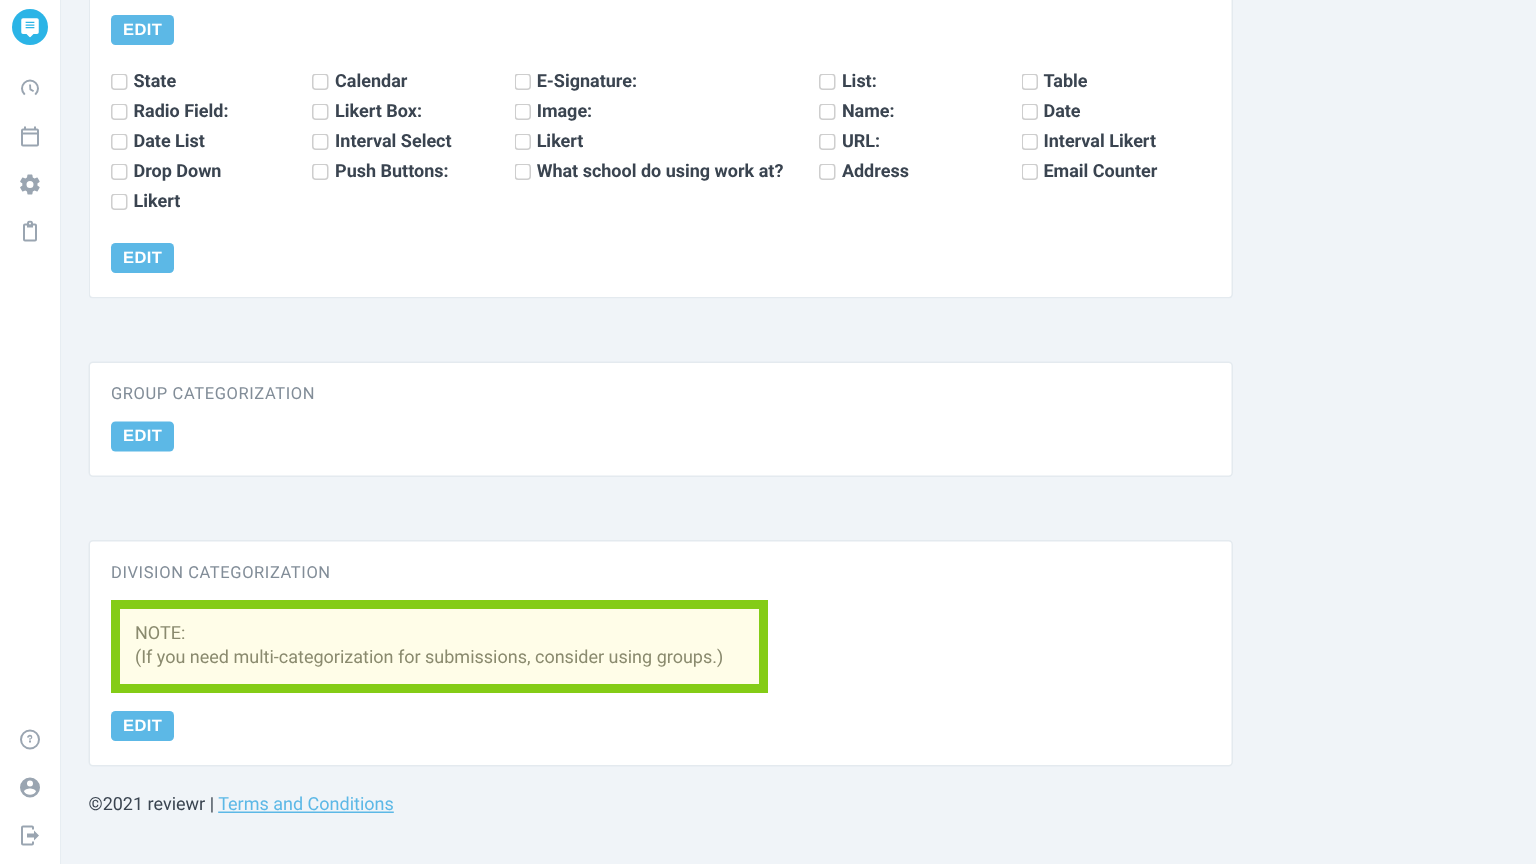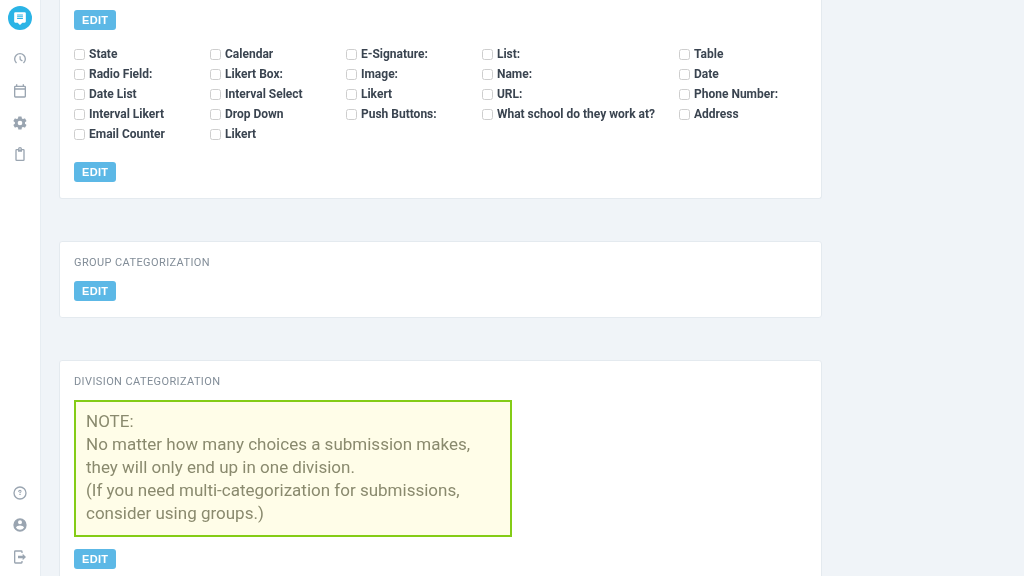--- a/index.html
+++ b/index.html
@@ -115,24 +115,24 @@
   .section-title {
     font-size: 11px;
     font-weight: 400;
     color: #828d98;
     letter-spacing: 0.4px;
     margin-bottom: 12px;
     margin-top: 4px;
   }
   .note-box {
     background: #fffde8;
-    border: 2px solid #84cc16;
+    border: 6px solid #84cc16;
     padding: 8px 10px 10px 10px;
     color: #8a8a6e;
-    font-size: 17px;
+    font-size: 12px;
     line-height: 1.35;
     width: 438px;
     margin-bottom: 12px;
     margin-top: 4px;
   }
   .footer {
     font-size: 12px;
     color: #3a4450;
     padding: 4px 0 10px 0;
   }
@@ -255,37 +255,33 @@
             <input type="checkbox" style="">
             <span>Likert</span>
           </label>
         <label class="field-item">
             <input type="checkbox" style="">
             <span>URL:</span>
           </label>
 
         <label class="field-item">
             <input type="checkbox" style="">
-            <span>Phone Number:</span>
-          </label>
-        <label class="field-item">
-            <input type="checkbox" style="">
             <span>Interval Likert</span>
           </label>
         <label class="field-item">
             <input type="checkbox" style="">
             <span>Drop Down</span>
           </label>
         <label class="field-item">
             <input type="checkbox" style="">
             <span>Push Buttons:</span>
           </label>
         <label class="field-item">
             <input type="checkbox" style="">
-            <span>What school do they work at?</span>
+            <span>What school do using work at?</span>
           </label>
 
         <label class="field-item">
             <input type="checkbox" style="">
             <span>Address</span>
           </label>
         <label class="field-item">
             <input type="checkbox" style="">
             <span>Email Counter</span>
           </label>
@@ -301,21 +297,20 @@
 
     <div class="card">
       <div class="section-title">GROUP CATEGORIZATION</div>
       <button class="btn-edit">EDIT</button>
     </div>
 
     <div class="card" style="margin-bottom:14px;">
       <div class="section-title">DIVISION CATEGORIZATION</div>
       <div class="note-box">
         <div>NOTE:</div>
-        <div>No matter how many choices a submission makes, they will only end up in one division.</div>
         <div>(If you need multi-categorization for submissions, consider using groups.)</div>
       </div>
       <button class="btn-edit">EDIT</button>
     </div>
 
     <div class="footer">
       <span>©2021 reviewr | </span><a href="#">Terms and Conditions</a>
     </div>
   </div>
 </div>

